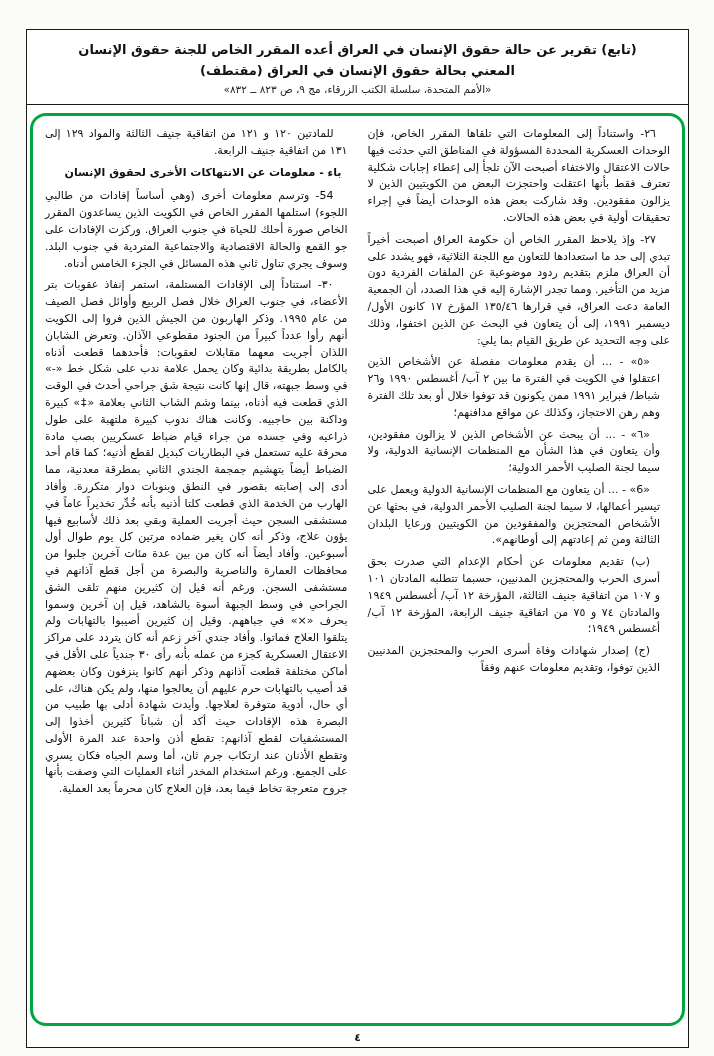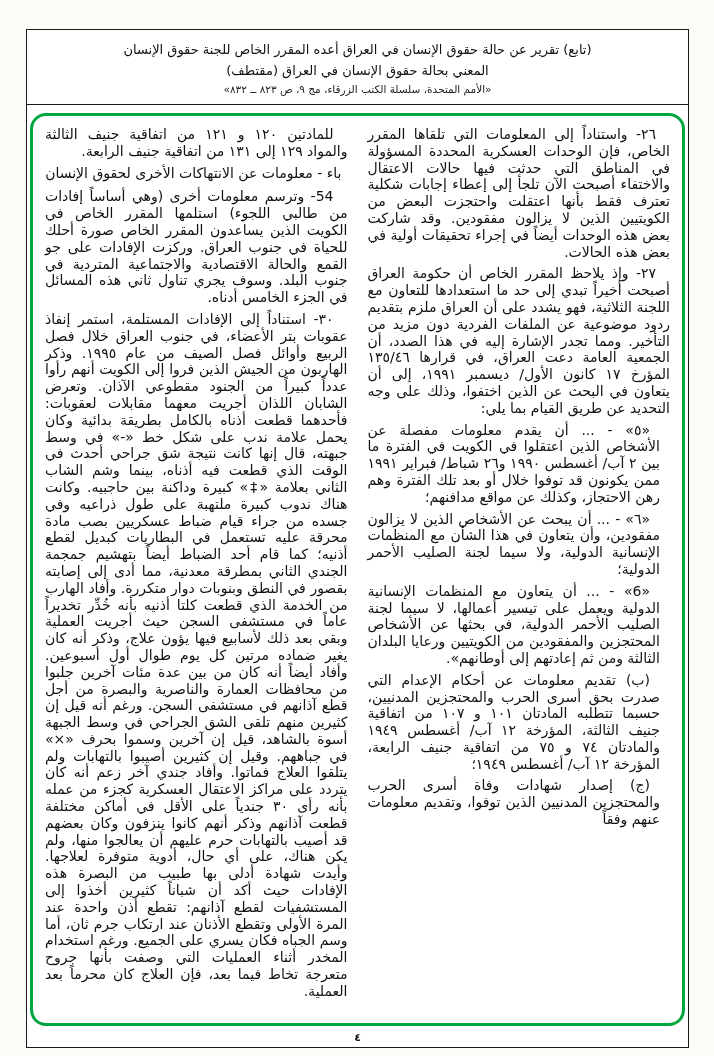--- a/index.html
+++ b/index.html
@@ -18,21 +18,21 @@
     background: #ffffff;
     display: flex;
     flex-direction: column;
   }
   .doc-header {
     text-align: center;
     padding: 9px 24px 7px;
     border-bottom: 1.5px solid #1a1a1a;
   }
   .doc-header .title-line {
-    font-weight: normal;
+    font-weight: bold;
     font-size: 13px;
     line-height: 21px;
     color: #111;
   }
   .doc-header .source-line {
     font-size: 10.5px;
     line-height: 16px;
     color: #222;
   }
   .content-border {
@@ -45,30 +45,30 @@
   }
   .columns {
     display: flex;
     gap: 20px;
     height: 100%;
     direction: rtl;
   }
   .col {
     flex: 1;
     min-width: 0;
-    font-size: 14px;
+    font-size: 11px;
     line-height: 16.8px;
     text-align: justify;
     color: #111;
   }
   .para { margin-bottom: 5px; text-indent: 14px; }
   .quote-item { margin-bottom: 5px; padding-right: 10px; text-indent: 10px; }
   .list-item { margin-bottom: 5px; padding-right: 10px; text-indent: 10px; }
   .section-heading {
-    font-weight: normal;
+    font-weight: bold;
     margin: 0 0 7px;
     text-indent: 6px;
   }
   .page-number {
     text-align: center;
     font-size: 11px;
     font-weight: bold;
     padding: 1px 0 3px;
     color: #111;
   }

